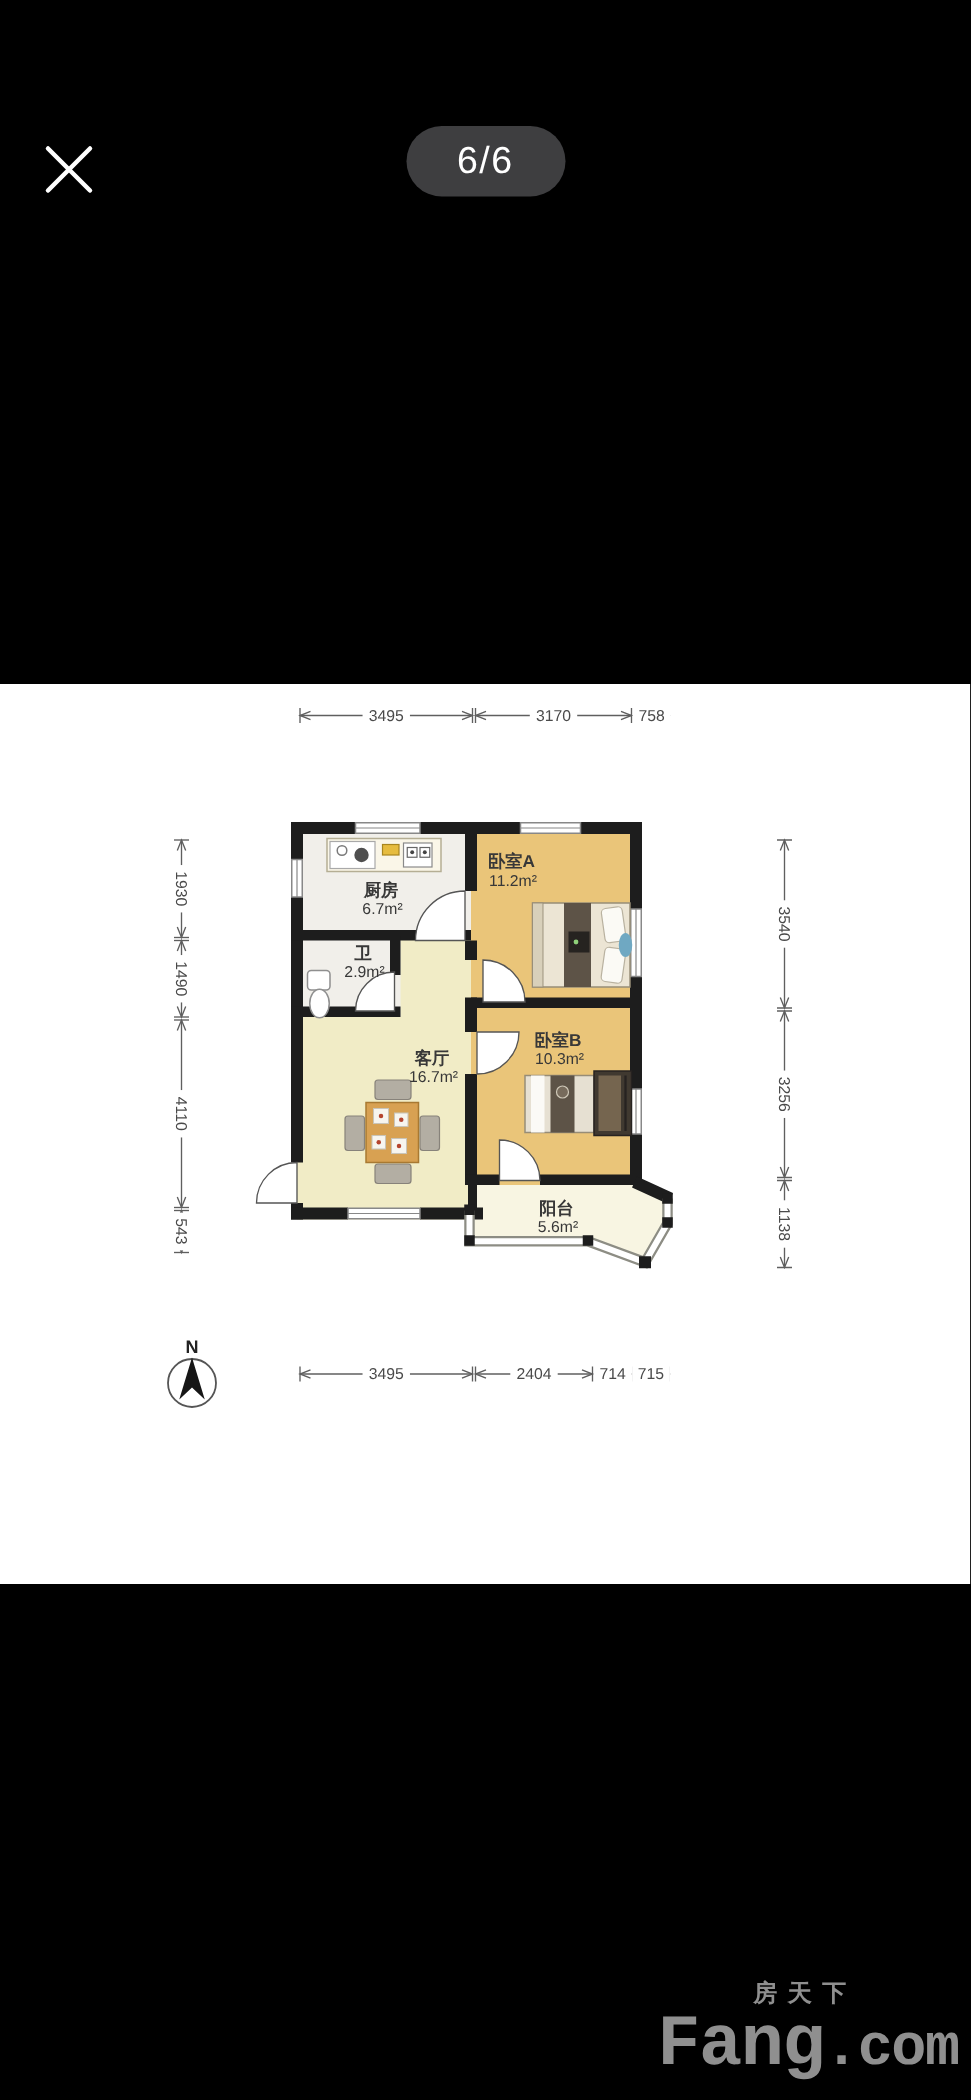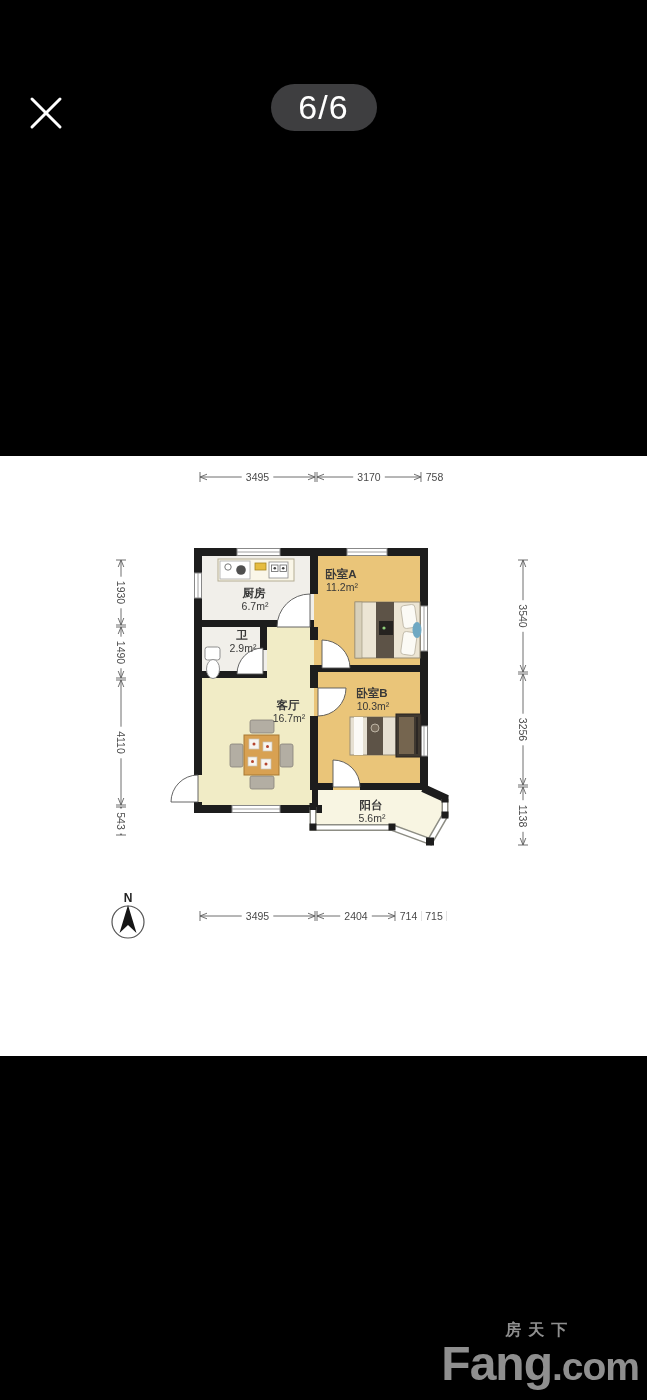--- a/index.html
+++ b/index.html
@@ -3,25 +3,25 @@
 <meta charset="utf-8">
 <style>
   html,body{margin:0;padding:0;background:#000;}
   .stage{position:relative;width:647px;height:1400px;background:#000;overflow:hidden;
          font-family:"Liberation Sans","DejaVu Sans",sans-serif;}
   .close-btn{position:absolute;left:28px;top:95px;width:36px;height:36px;background:transparent;
              border:none;padding:0;cursor:pointer;}
   .pill{position:absolute;left:50%;top:84px;transform:translateX(-50%);
         min-width:106px;height:47px;border-radius:24px;background:#3e3e40;
         display:flex;align-items:center;justify-content:center;box-sizing:border-box;}
-  .pill span{color:#fff;font-size:34px;letter-spacing:1px;}
+  .pill span{color:#fff;font-size:25px;letter-spacing:1px;}
   .photo{position:absolute;left:0;top:456px;width:647px;height:600px;background:#ffffff;}
   .watermark{position:absolute;right:8px;top:1322px;color:#8f8f8f;line-height:1;}
   .wm-cn{font-size:16px;font-weight:700;letter-spacing:7px;margin-left:64px;margin-bottom:2px;}
-  .wm-en{font-size:48px;font-weight:700;letter-spacing:-1px;}
+  .wm-en{font-size:48px;font-weight:700;letter-spacing:-1px;font-family:Liberation Mono, monospace;}
   .wm-suffix{font-size:39px;font-weight:700;}
   text{font-family:"Liberation Sans","DejaVu Sans",sans-serif;}
 </style>
 </head>
 <body>
 
 <div class="stage">
 
   <button class="close-btn" aria-label="close">
     <svg width="36" height="36" viewBox="0 0 36 36">

